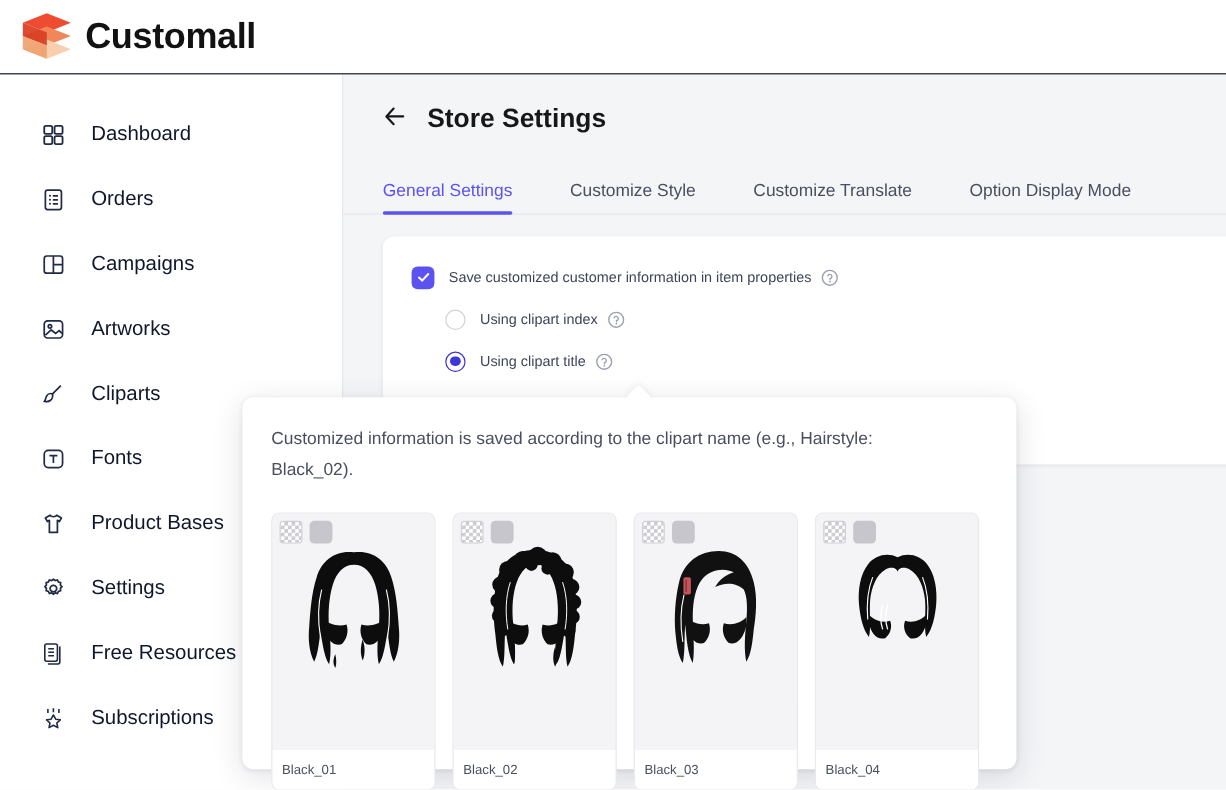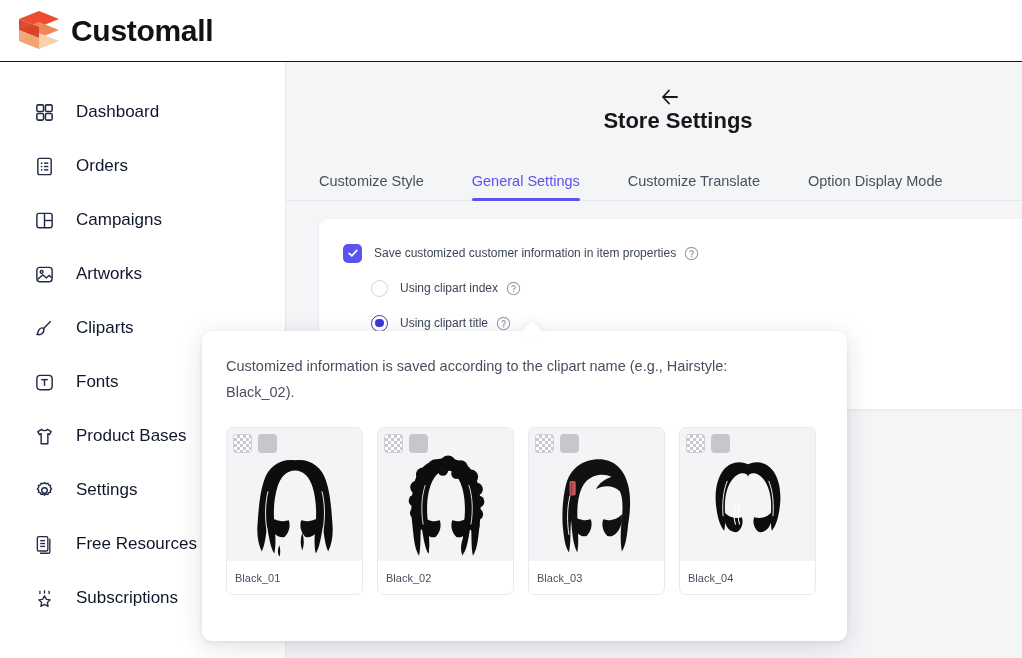--- a/index.html
+++ b/index.html
@@ -59,23 +59,22 @@
   
   .main {
     position: absolute; left: 285px; top: 62px;
     width: 737px; height: 596px;
     background: #f4f5f7;
     border-left: 1px solid #e6e6ec;
     overflow: hidden;
     z-index: 2;
   }
   .page-head {
-    display: flex; align-items: center;
+    display: flex; 
     padding: 24px 0 0 32px;
-    flex-direction: column;
   }
   .back-arrow {
     width: 22px; height: 22px;
     color: #17171a; cursor: pointer;
     display: flex; align-items: center; justify-content: center;
   }
   .page-title {
     margin-left: 16px;
     font-size: 22px; font-weight: bold; color: #17171a;
   }
@@ -158,21 +157,21 @@
     box-shadow: -2px -2px 5px rgba(30,30,60,0.05);
   }
   .tooltip-text {
     font-size: 14.5px; color: #4a4f60;
     line-height: 26px; max-width: 570px;
   }
   .clip-grid {
     display: flex; margin-top: 22px; gap: 14px;
   }
   .clip-card {
-    width: 137px; height: 168px;
+    width: 137px; height: 232px;
     background: #f4f4f6;
     border: 1px solid #e9e9ee;
     border-radius: 7px;
     overflow: hidden;
     position: relative;
     cursor: pointer;
   }
   .clip-thumb {
     position: relative;
     width: 100%; height: 163px;
@@ -348,22 +347,22 @@
       <span class="back-arrow">
         <svg viewBox="0 0 22 22" width="22" height="22" fill="none" stroke="currentColor" stroke-width="1.8" stroke-linecap="round" stroke-linejoin="round">
           <line x1="18" y1="11" x2="4.5" y2="11"></line>
             <polyline points="10,4.5 4,11 10,17.5"></polyline>
         </svg>
       </span>
       <span class="page-title">Store Settings</span>
     </div>
 
     <div class="tabs">
+      <div class="tab active">General Settings</div>
       <div class="tab">Customize Style</div>
-      <div class="tab active">General Settings</div>
       <div class="tab">Customize Translate</div>
       <div class="tab">Option Display Mode</div>
     </div>
 
     <div class="settings-card">
 
       <div class="opt-row">
         <span class="checkbox">
           <svg viewBox="0 0 14 14" width="12" height="12" fill="none" stroke="#ffffff" stroke-width="2" stroke-linecap="round" stroke-linejoin="round">
             <polyline points="2.5,7.4 5.6,10.3 11.5,3.9"></polyline>

